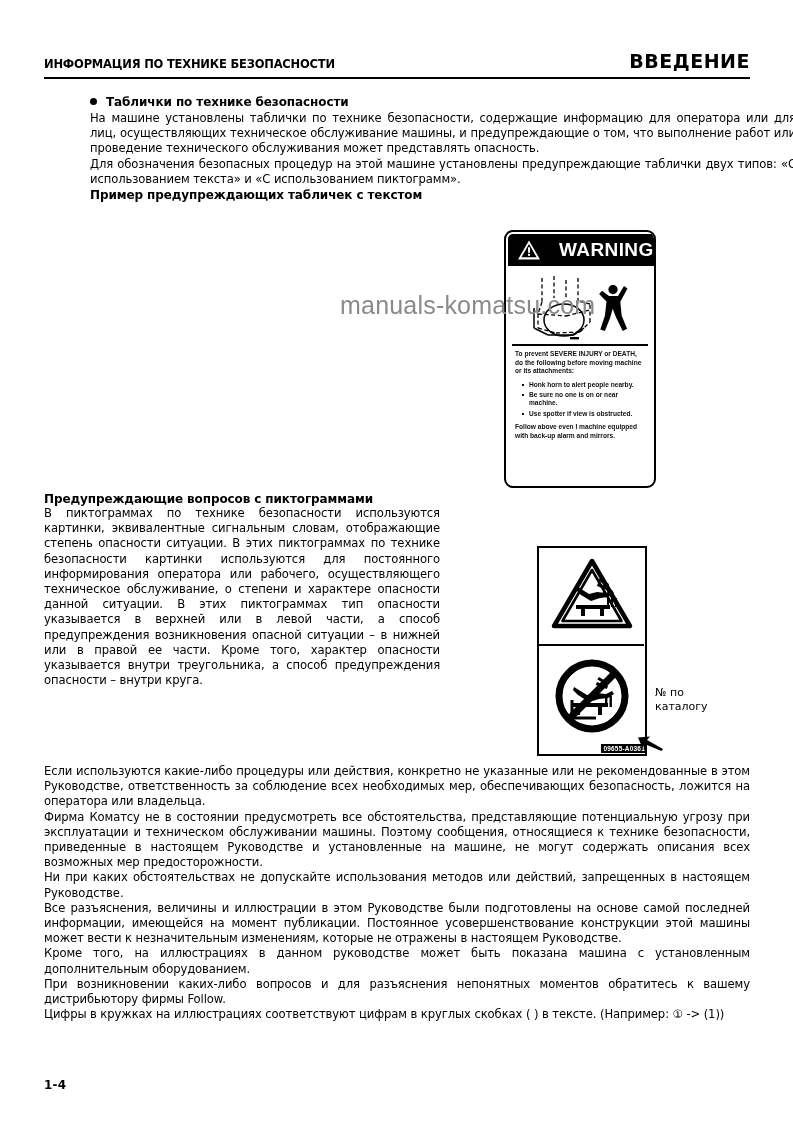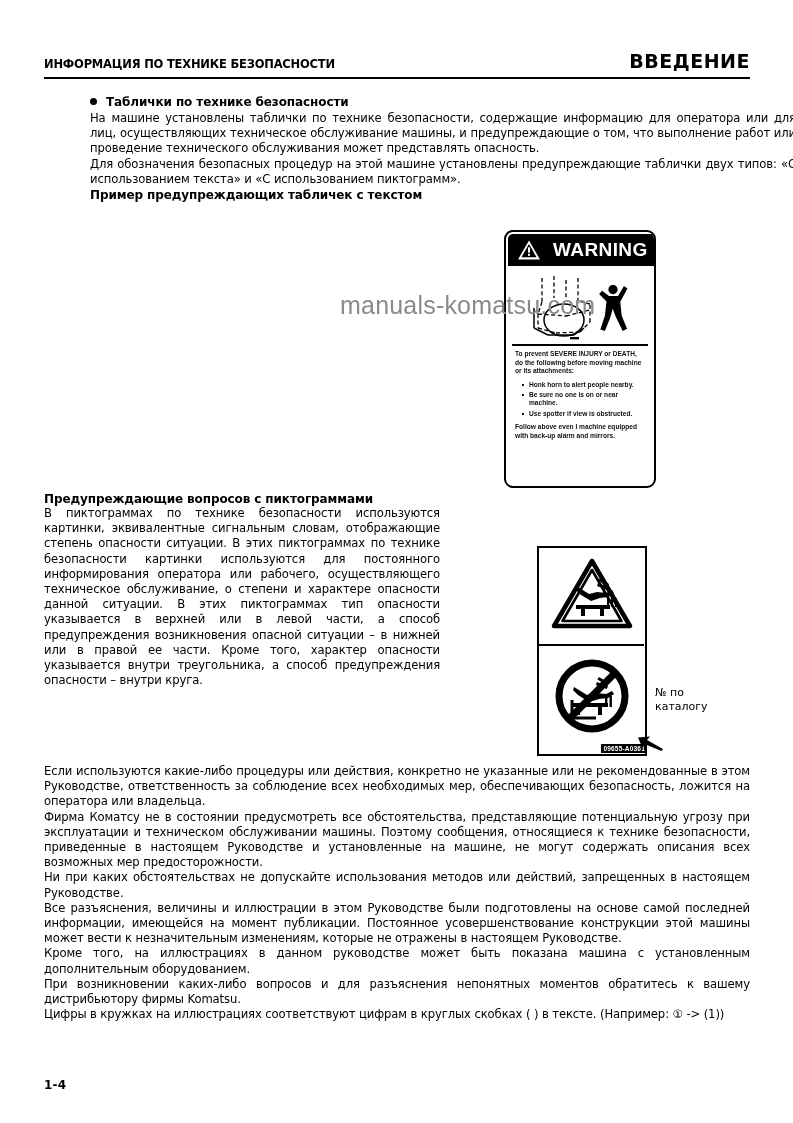--- a/index.html
+++ b/index.html
@@ -109,21 +109,21 @@
     overflow: hidden;
   }
   .warn-bar {
     position: absolute;
     left: 2px; top: 2px;
     width: 144px;
     height: 32px;
     background: #000;
     display: flex;
     align-items: center;
-    gap: 12px;
+    gap: 18px;
     padding-left: 9px;
     border-radius: 5px 5px 0 0;
   }
   .warn-tri-wrap {
     width: 24px; height: 22px;
     flex: 0 0 auto;
     position: relative;
   }
   .warn-word {
     color: #fff;
@@ -436,21 +436,21 @@
       <path d="M25 14 L9 5 L12 1.5 L0 2.5 L4.5 13 L6.5 9 L23.5 16 Z" fill="#000"></path>
     </svg>
   </div>
 
   <div class="sec3">
     <p class="body-text">Если используются какие-либо процедуры или действия, конкретно не указанные или не рекомендованные в этом Руководстве, ответственность за соблюдение всех необходимых мер, обеспечивающих безопасность, ложится на оператора или владельца.</p>
     <p class="body-text">Фирма Коматсу не в состоянии предусмотреть все обстоятельства, представляющие потенциальную угрозу при эксплуатации и техническом обслуживании машины. Поэтому сообщения, относящиеся к технике безопасности, приведенные в настоящем Руководстве и установленные на машине, не могут содержать описания всех возможных мер предосторожности.</p>
     <p class="body-text">Ни при каких обстоятельствах не допускайте использования методов или действий, запрещенных в настоящем Руководстве.</p>
     <p class="body-text">Все разъяснения, величины и иллюстрации в этом Руководстве были подготовлены на основе самой последней информации, имеющейся на момент публикации.  Постоянное усовершенствование конструкции этой машины может вести к незначительным изменениям, которые не отражены в настоящем Руководстве.</p>
     <p class="body-text">Кроме того, на иллюстрациях в данном руководстве может быть показана машина с установленным дополнительным оборудованием.</p>
-    <p class="body-text">При возникновении каких-либо вопросов и для разъяснения непонятных моментов обратитесь к вашему дистрибьютору фирмы Komatsu.</p>
+    <p class="body-text">При возникновении каких-либо вопросов и для разъяснения непонятных моментов обратитесь к вашему дистрибьютору фирмы Follow.</p>
     <p class="body-text">Цифры в кружках на иллюстрациях соответствуют цифрам в круглых скобках (  ) в тексте. (Например: ① -&gt; (1))</p>
   </div>
 
   <div class="watermark">manuals-komatsu.com</div>
 
   <div class="page-num">1-4</div>
 
 </div>
 
 </body></html>

